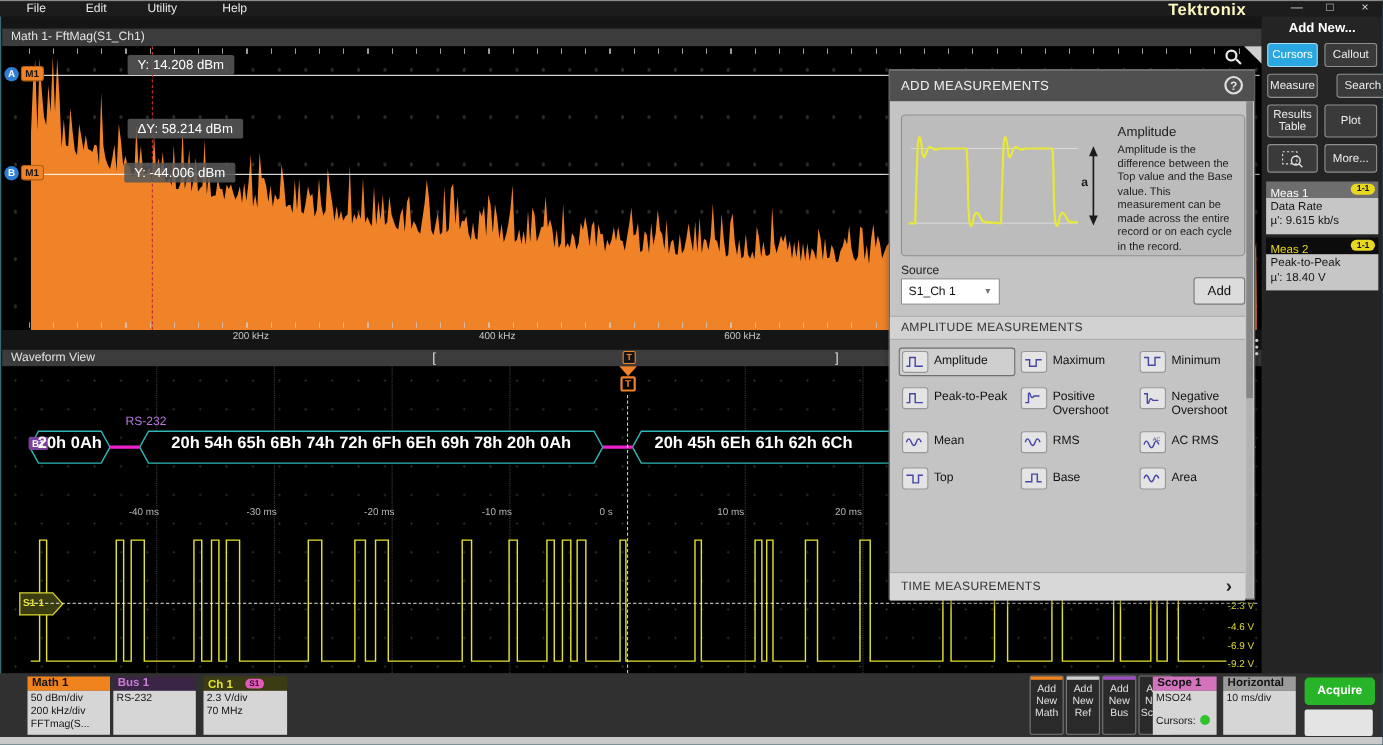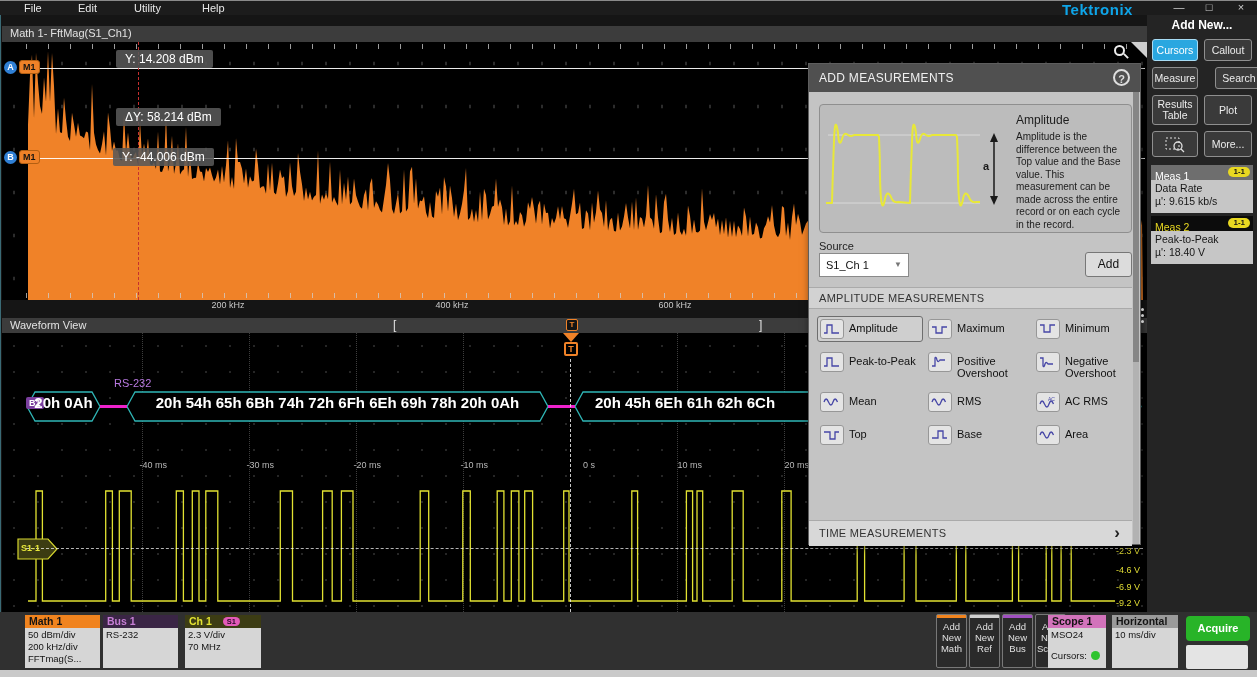--- a/index.html
+++ b/index.html
@@ -4,21 +4,21 @@
 <style>
   * { margin:0; padding:0; box-sizing:border-box; }
   body { background:#000; }
   #app { position:relative; width:1257px; height:677px; background:#151515;
          font-family:"Liberation Sans", sans-serif; overflow:hidden; color:#ddd;
          box-shadow: inset 0 0 0 1px #3a6a75; }
 
   
   .topbar { position:absolute; left:0; top:0; width:1257px; height:15px; background:#1c1c1c; border-top:1px solid #8a8a8a; }
   .menu-item { position:absolute; top:1px; font-size:11px; color:#e8e8e8; cursor:default; padding:0 6px; }
-  .logo { position:absolute; top:0px; left:1062px; font-size:15px; font-weight:bold; color:#0ea5e9; letter-spacing:.5px; }
+  .logo { position:absolute; top:0px; left:1062px; font-size:15px; font-weight:bold; color:#fef9c3; letter-spacing:.5px; }
   .winbtn { position:absolute; top:0px; width:22px; text-align:center; font-size:11px; color:#cfcfcf; }
 
   
   .fft-titlebar { position:absolute; left:2px; top:26px; width:1145px; height:16px; background:#3c3c3c; }
   .fft-titlebar .t { position:absolute; left:8px; top:1px; font-size:11px; color:#e2e2e2; }
   .fft-plot { position:absolute; left:2px; top:42px; width:1145px; height:258px; background:#000;
               background-image: radial-gradient(#2c2c2c 1px, transparent 1.3px); background-size:24px 43px; }
   #fft-svg { position:absolute; left:26px; top:0; width:1115px; height:258px; }
   .tickrow { position:absolute; left:24px; right:2px; height:5px; opacity:.75;
              background: repeating-linear-gradient(90deg, #cfcfcf 0 1px, transparent 1px 22px); }
@@ -47,21 +47,21 @@
   .vgrid { position:absolute; top:0; bottom:0; width:0; border-left:1px dotted #3e3e3e; }
   .trig-line { position:absolute; left:568px; top:26px; bottom:0; width:0; border-left:1px dashed rgba(235,235,235,.85); }
   .trig-tri { position:absolute; left:561px; top:0; width:0; height:0; border-left:8px solid transparent;
               border-right:8px solid transparent; border-top:9px solid #f08228; }
   .trig-box { position:absolute; left:562px; top:9px; width:14px; height:14px; border:2px solid #f08228; border-radius:2px;
               background:#000; color:#f08228; font-size:9px; font-weight:bold; text-align:center; line-height:11px; }
   .bus-name { position:absolute; left:112px; top:44px; font-size:11px; color:#b879e0; }
   .bus-badge { position:absolute; left:24px; top:64px; background:#7a3f9e; color:#fff; font-size:9px; font-weight:bold;
                padding:1px 3px; border-radius:2px; }
   .pkt { position:absolute; top:61px; color:#fff; font-size:15px; font-weight:bold; white-space:nowrap; }
-  .t-tick { position:absolute; width:50px; text-align:right; font-size:9px; color:#b8b8b8; top:127px; }
+  .t-tick { position:absolute; width:50px; text-align:left; font-size:9px; color:#b8b8b8; top:127px; }
   .thresh { position:absolute; left:24px; right:4px; top:215px; height:0; border-top:1px dashed rgba(255,255,255,.7); }
   .s1-label { position:absolute; left:19px; top:210px; font-size:9px; font-weight:bold; color:#e6e63a; }
   .v-tick { position:absolute; width:60px; text-align:right; font-size:9px; color:#e0dc34; left:1078px; }
 
   
   .dots-handle { position:absolute; left:1141px; top:305px; z-index:55; }
   .dots-handle i { display:block; width:3px; height:3px; border-radius:50%; background:#c8c8c8; margin:3px 0; }
 
   
   .dialog { position:absolute; left:808px; top:63px; width:333px; height:482px; background:#c4c4c4;

